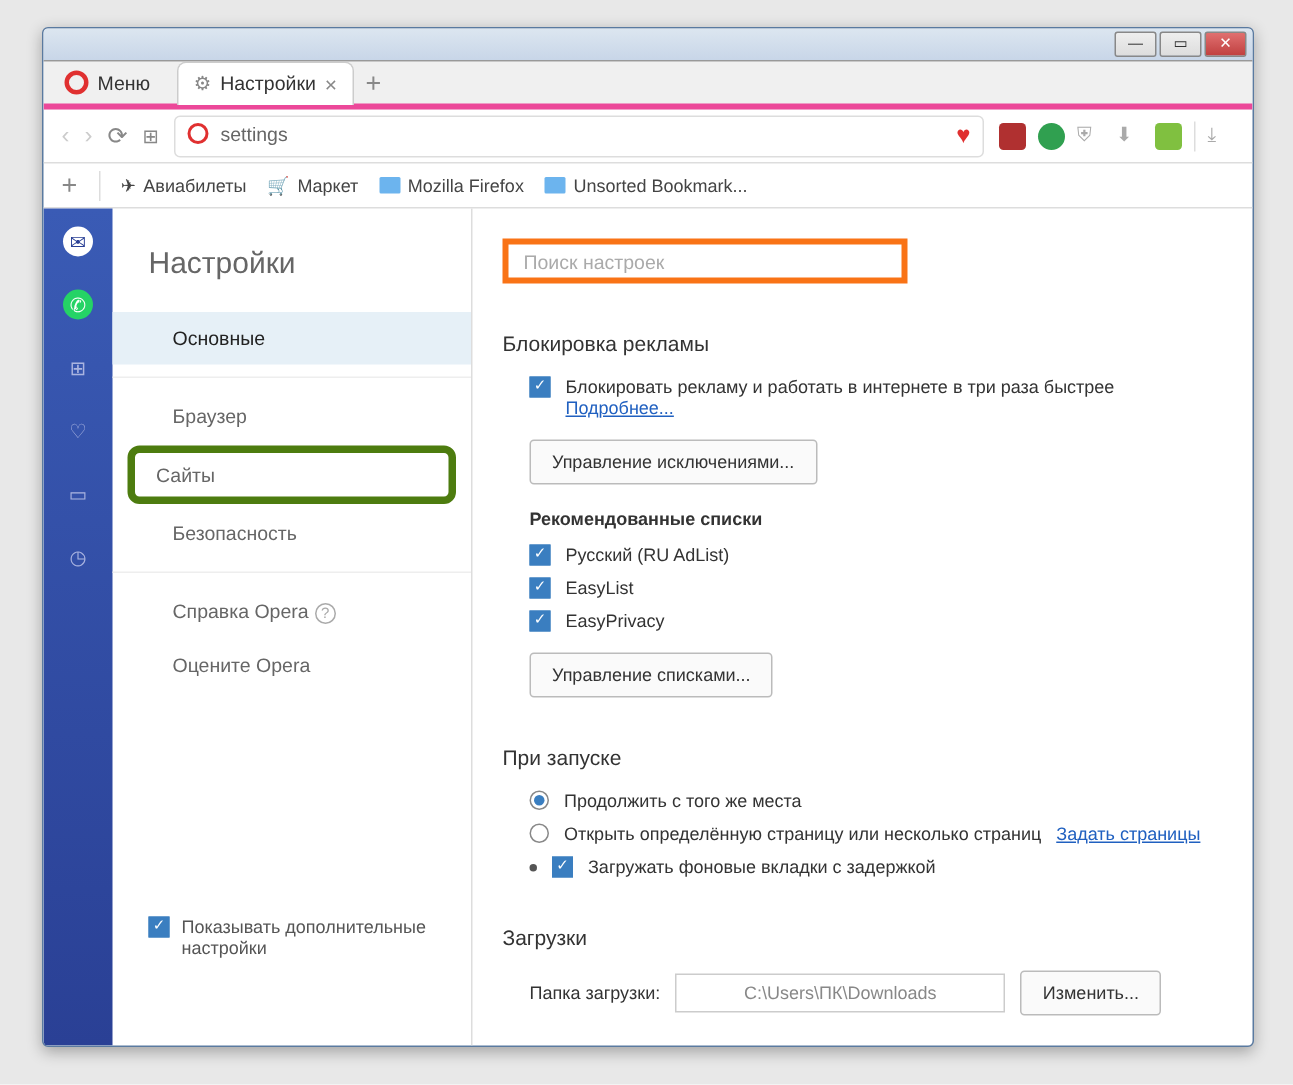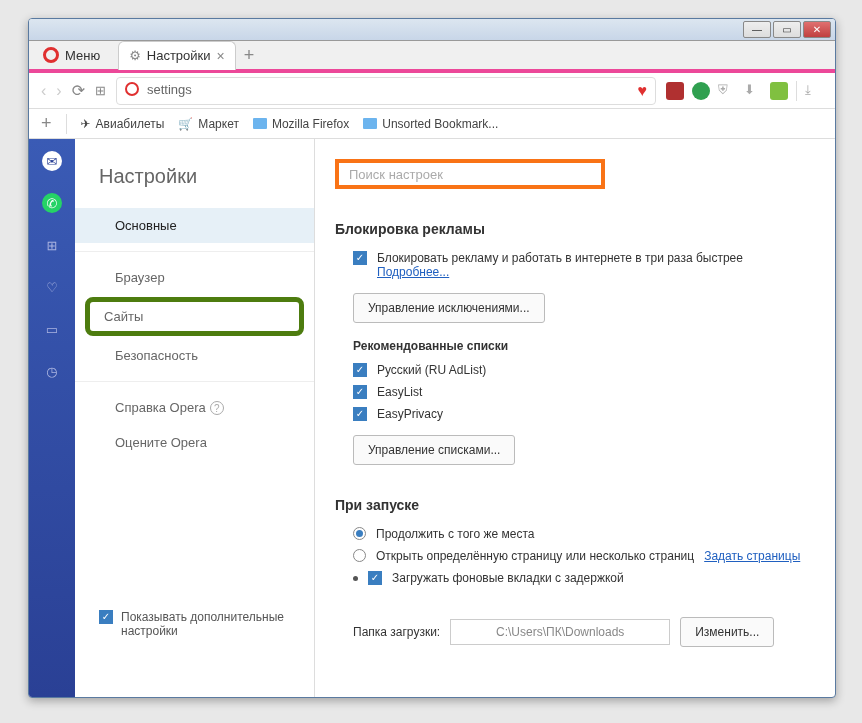--- a/index.html
+++ b/index.html
@@ -45,21 +45,21 @@
 .nav-item.active { background: #e6f0f7; color: #222; }
 .nav-sep { height: 1px; background: #eee; margin: 8px 0; }
 .highlight { border: 5px solid #4d7c0f; border-radius: 8px; margin: 2px 10px; padding: 7px 14px !important; }
 .help-q { display: inline-block; width: 14px; height: 14px; border: 1px solid #aaa; border-radius: 50%; font-size: 10px; text-align: center; line-height: 13px; color: #aaa; margin-left: 4px; }
 .show-adv { display: flex; align-items: flex-start; gap: 8px; padding: 0 24px; margin-top: 150px; font-size: 12px; color: #555; }
 .cb { width: 14px; height: 14px; border: 1px solid #3a7ec0; background: #3a7ec0; color: #fff; font-size: 10px; text-align: center; line-height: 12px; flex-shrink: 0; }
 
 .settings-main { flex: 1; padding: 20px 20px; overflow-y: auto; }
 .search-box { width: 270px; height: 30px; border: 4px solid #f97316; padding: 0 10px; color: #aaa; font-size: 13px; display: flex; align-items: center; }
 .section { margin-top: 32px; }
-.section h3 { font-size: 14px; font-weight: bold; color: #333; margin-bottom: 14px; }
+.section h3 { font-size: 14px; font-weight: normal; color: #333; margin-bottom: 14px; }
 .opt { display: flex; align-items: flex-start; gap: 10px; margin-bottom: 8px; padding-left: 18px; font-size: 12px; }
 .link { color: #2060c0; text-decoration: underline; cursor: pointer; }
 .btn { display: inline-block; border: 1px solid #bbb; border-radius: 3px; padding: 7px 14px; font-size: 12px; background: #fafafa; cursor: pointer; margin-left: 18px; margin-top: 6px; }
 .sub-h { font-size: 12px; font-weight: bold; color: #333; margin: 16px 0 10px 18px; }
 .radio { width: 13px; height: 13px; border: 1px solid #888; border-radius: 50%; flex-shrink: 0; display: flex; align-items: center; justify-content: center; }
 .radio.sel::after { content: ''; width: 7px; height: 7px; background: #3a7ec0; border-radius: 50%; }
 .bullet { width: 5px; height: 5px; background: #555; border-radius: 50%; margin-top: 5px; flex-shrink: 0; }
 .dl-row { display: flex; align-items: center; gap: 10px; padding-left: 18px; font-size: 12px; text-align: center; }
 .dl-input { border: 1px solid #ccc; padding: 5px 8px; width: 220px; color: #888; }
 </style>
@@ -198,20 +198,21 @@
             <span class="link">Задать страницы</span>
           </div>
         <div class="opt">
             <span class="bullet"></span>
             <span class="cb">✓</span>
             <span>Загружать фоновые вкладки с задержкой</span>
           </div>
       </div>
 
       <div class="section">
+        <h3>Загрузки</h3>
         <div class="dl-row">
           <span>Папка загрузки:</span>
           <span class="dl-input">C:\Users\ПК\Downloads</span>
           <span class="btn" style="margin:0">Изменить...</span>
         </div>
       </div>
     </div>
   </div>
 </div>
 

